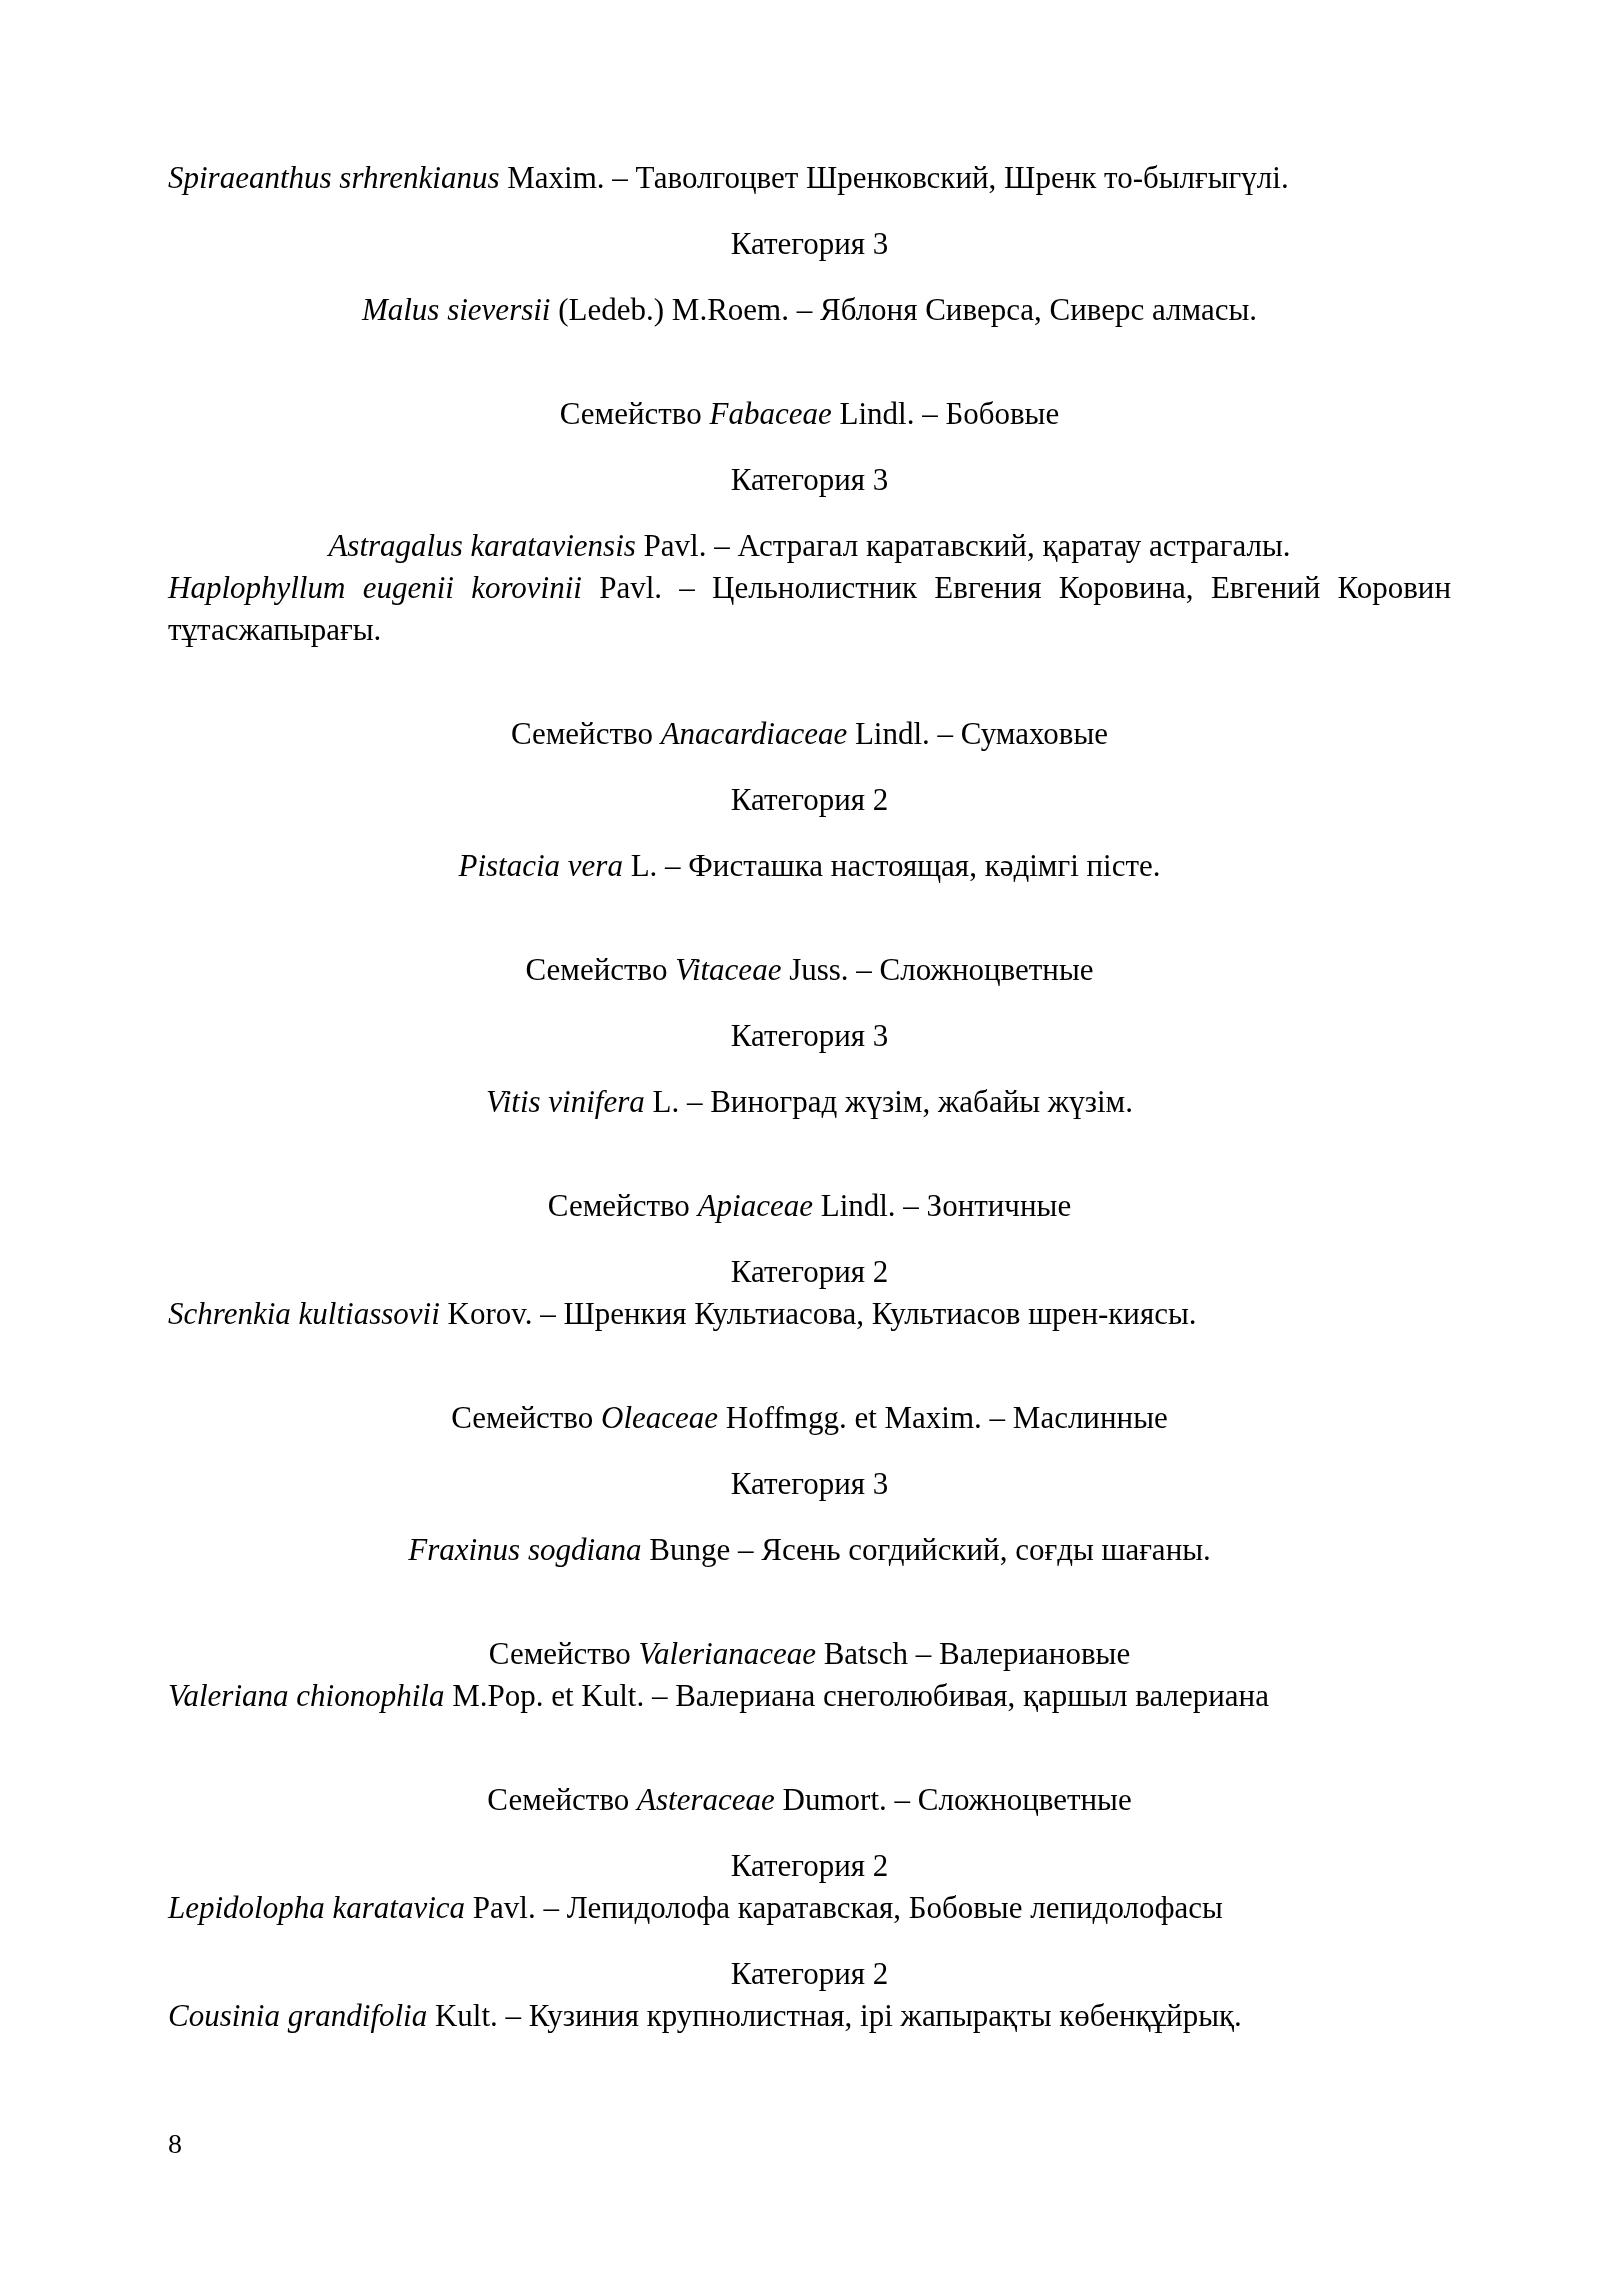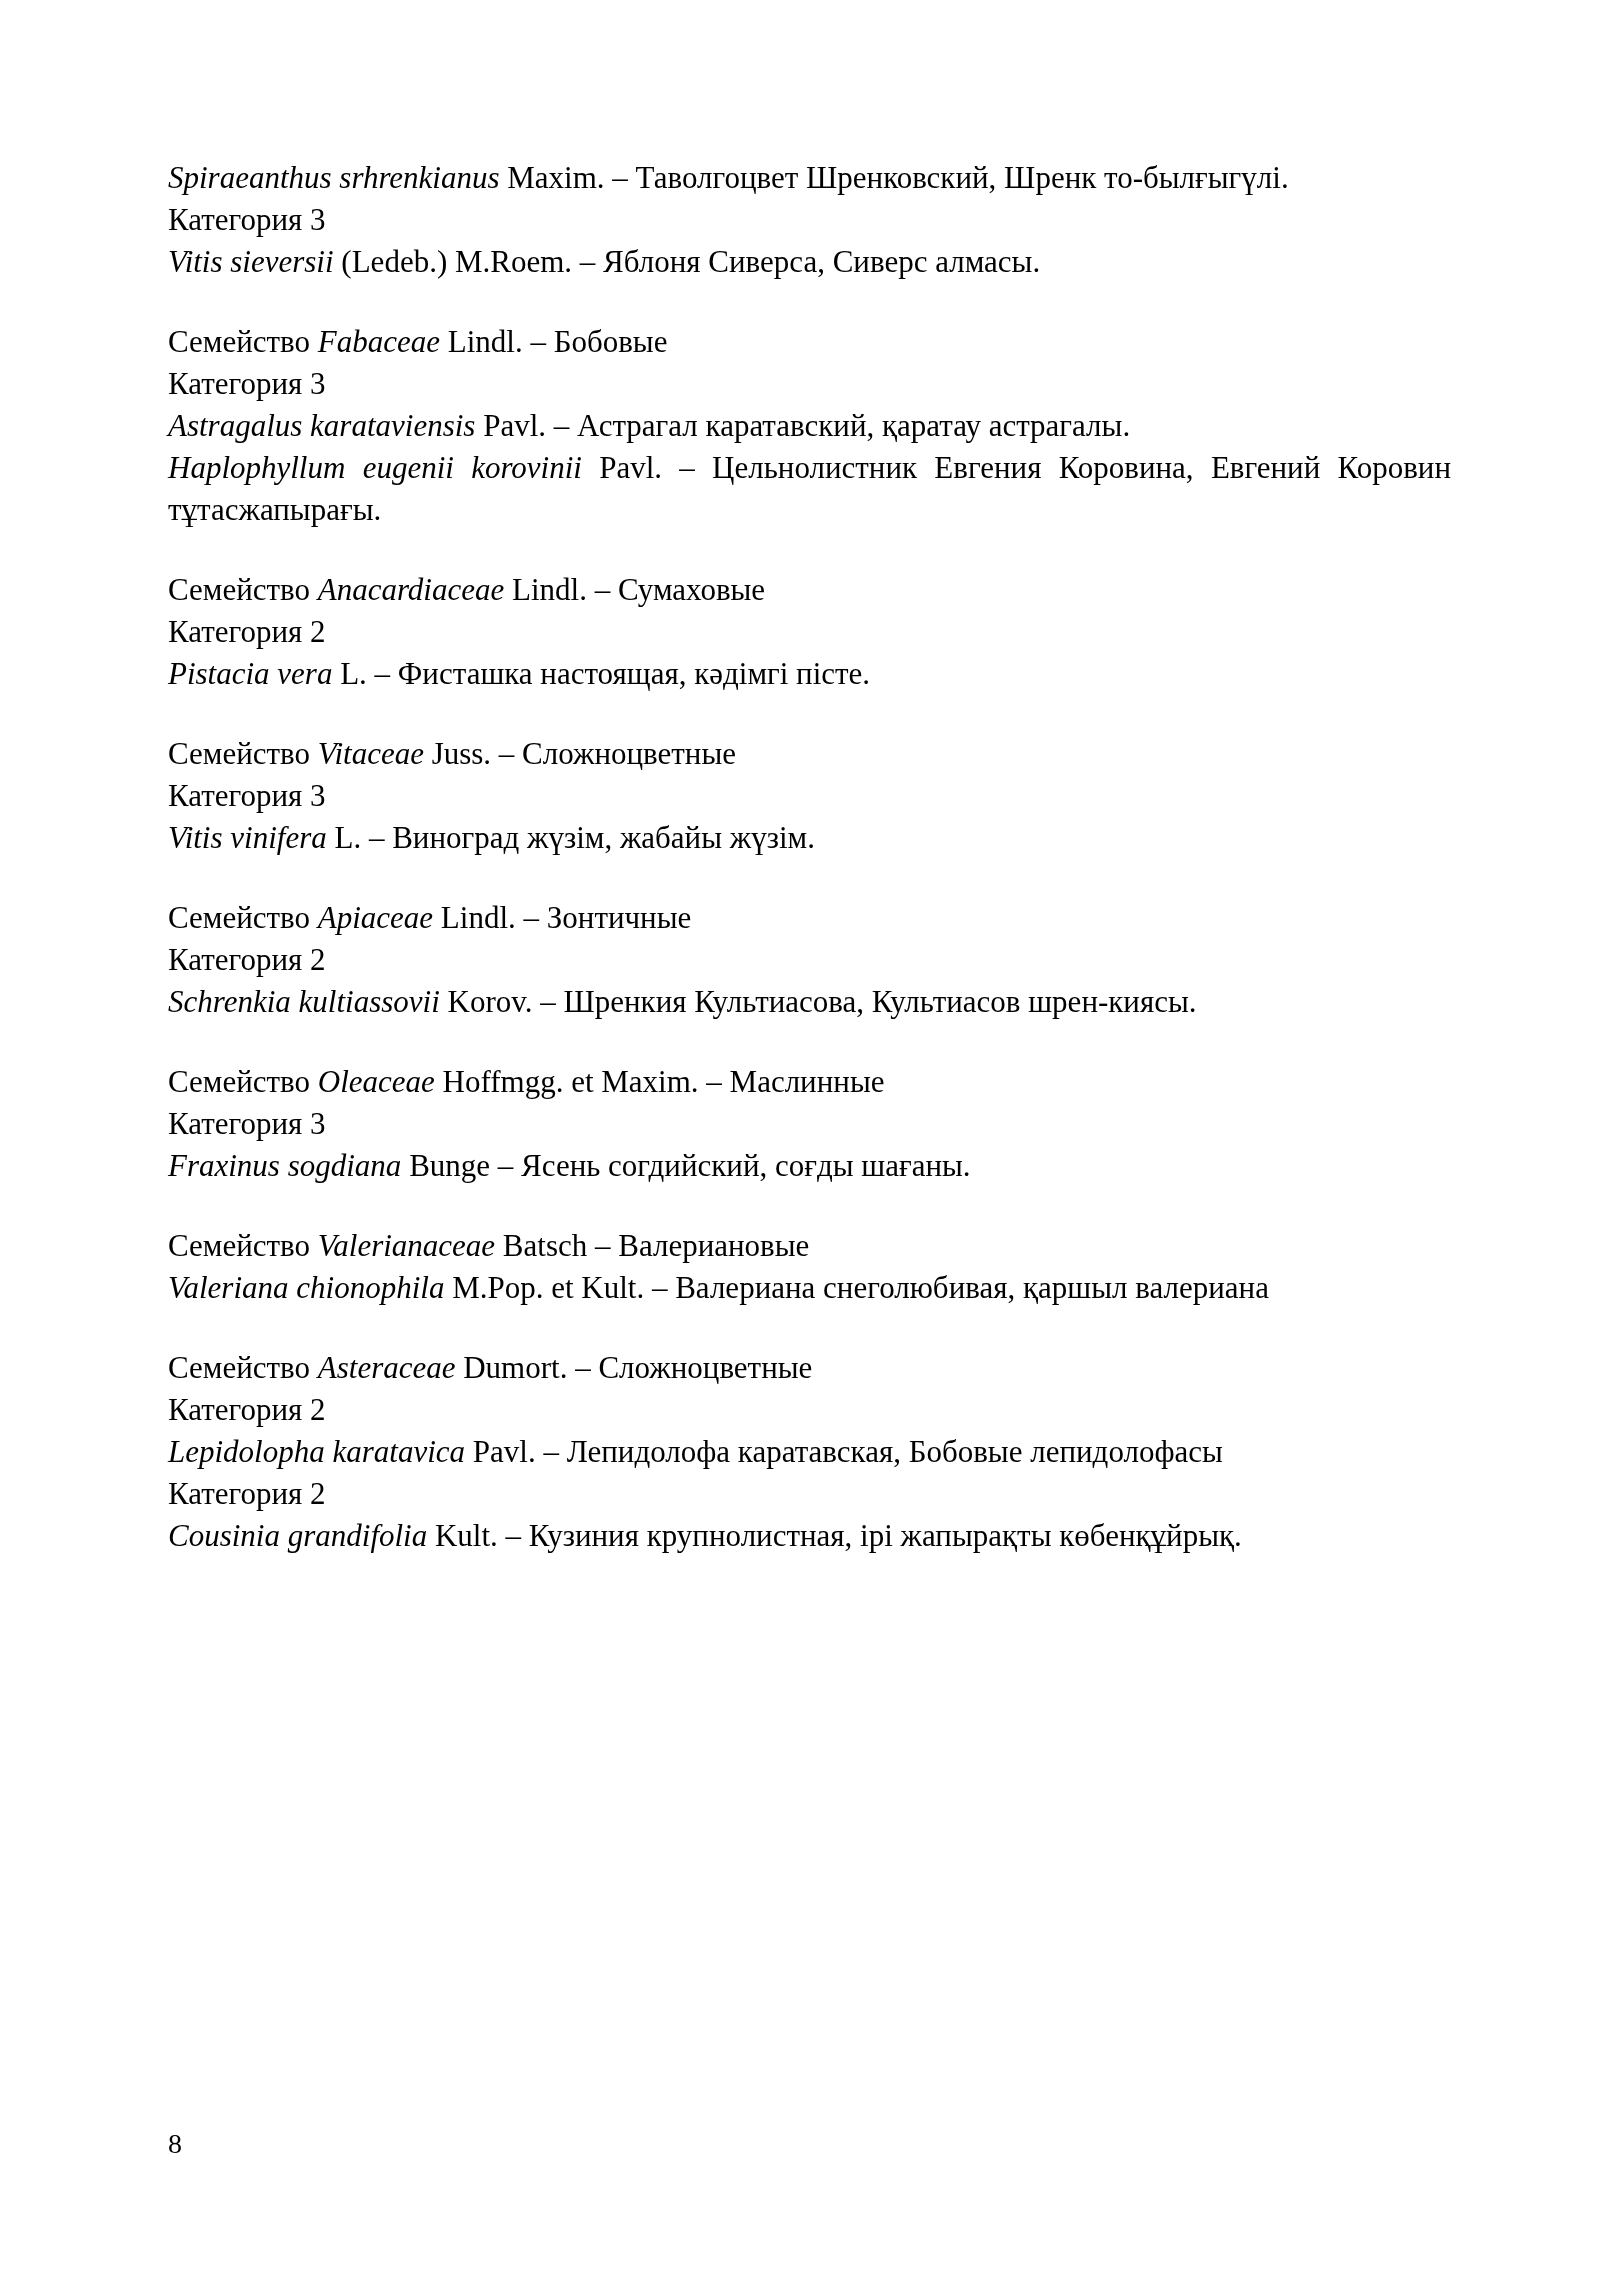--- a/index.html
+++ b/index.html
@@ -26,21 +26,22 @@
     width: 1283px;
     font-size: 31px;
     line-height: 1.355;
   }
   .para {
     margin: 0;
     text-align: justify;
     text-indent: 0;
   }
   .para.nojust {
-    text-align: left;
+    text-align: center;
+    margin-top: 24px;
   }
   .blank {
     height: 38px;
   }
   i, .it {
     font-style: italic;
   }
   .folio {
     position: absolute;
     left: 168px;
@@ -49,21 +50,21 @@
     font-family: "Liberation Serif", serif;
   }
 </style>
 </head>
 <body>
 
 <div class="page">
   <div class="content" id="content">
       <p class="para"><i>Spiraeanthus srhrenkianus</i><span> Maxim. – Таволгоцвет Шренковский, Шренк то-былғыгүлі.</span></p>
       <p class="para nojust">Категория 3</p>
-      <p class="para nojust"><i>Vitis sieversii</i><span> (Ledeb.) M.Roem. – Яблоня Сиверса, Сиверс алмасы.</span></p>
+      <p class="para nojust"><i>Malus sieversii</i><span> (Ledeb.) M.Roem. – Яблоня Сиверса, Сиверс алмасы.</span></p>
       <div class="blank"></div>
       <p class="para nojust"><span>Семейство </span><i>Fabaceae</i><span> Lindl. – Бобовые</span></p>
       <p class="para nojust">Категория 3</p>
       <p class="para nojust"><i>Astragalus karataviensis</i><span> Pavl. – Астрагал каратавский, қаратау астрагалы.</span></p>
       <p class="para"><i>Haplophyllum eugenii korovinii</i><span> Pavl. – Цельнолистник Евгения Коровина, Евгений Коровин тұтасжапырағы.</span></p>
       <div class="blank"></div>
       <p class="para nojust"><span>Семейство </span><i>Anacardiaceae</i><span> Lindl. – Сумаховые</span></p>
       <p class="para nojust">Категория 2</p>
       <p class="para nojust"><i>Pistacia vera</i><span> L. – Фисташка настоящая, кәдімгі пісте.</span></p>
       <div class="blank"></div>

